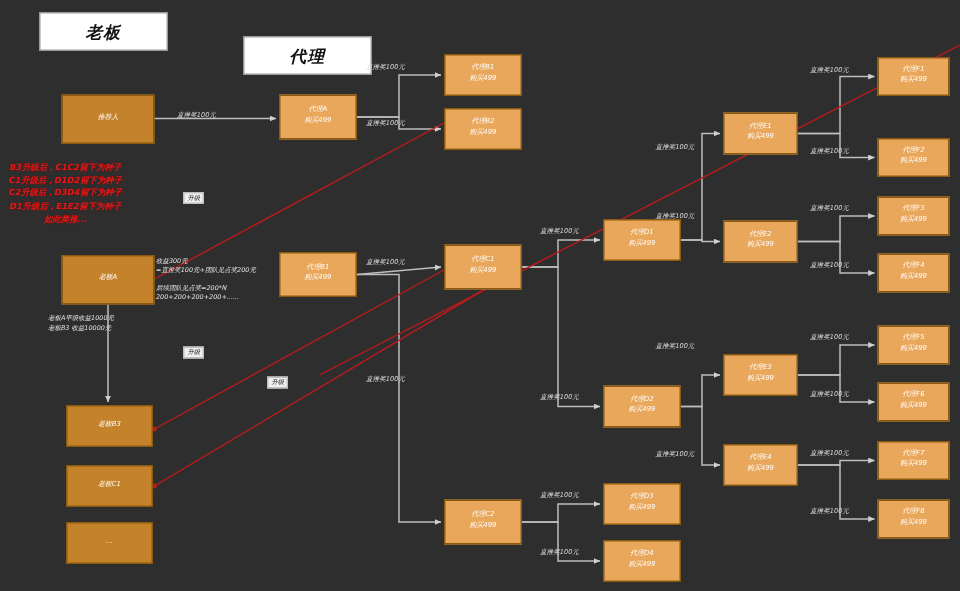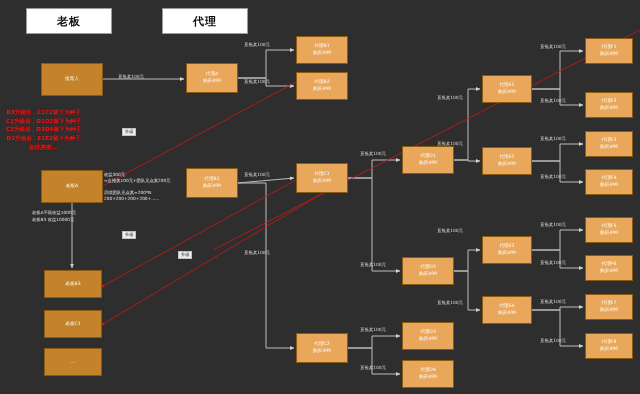--- a/index.html
+++ b/index.html
@@ -7,20 +7,21 @@
     padding: 0;
     background: #2b2b2b;
   }
   #canvas {
     position: relative;
     width: 640px;
     height: 394px;
     background: #2e2e2e;
     overflow: hidden;
     font-family: "DejaVu Sans", "Liberation Sans", sans-serif;
+    font-style: italic;
   }
   #svg-layer {
     position: absolute;
     left: 0; top: 0;
     width: 640px; height: 394px;
     pointer-events: none;
   }
   .hdr {
     position: absolute;
     background: #ffffff;
@@ -153,21 +154,21 @@
       <path d="M103,324 L348,178"></path>
       <path d="M213,250 L640,30"></path>
     </g>
     <g fill="#bf1a1a">
       <circle cx="103" cy="286" r="1.6"></circle>
       <circle cx="103" cy="324" r="1.6"></circle>
     </g>
   </svg>
 
   <div class="hdr" style="left:26px; top:8px; width:84px; height:24px;">老板</div>
-  <div class="hdr" style="left:162px; top:8px; width:84px; height:24px;">代理</div>
+  <div class="hdr" style="left:162px; top:24px; width:84px; height:24px;">代理</div>
 
   <div id="nodes-host">
       <div class="node boss" style="left: 41px; top: 63px; width: 62px; height: 33px;">
         <span>推荐人</span>
       </div>
       <div class="node boss" style="left: 41px; top: 170px; width: 62px; height: 33px;">
         <span>老板A</span>
       </div>
       <div class="node boss" style="left: 44px; top: 270px; width: 58px; height: 28px;">
         <span>老板B3</span>

